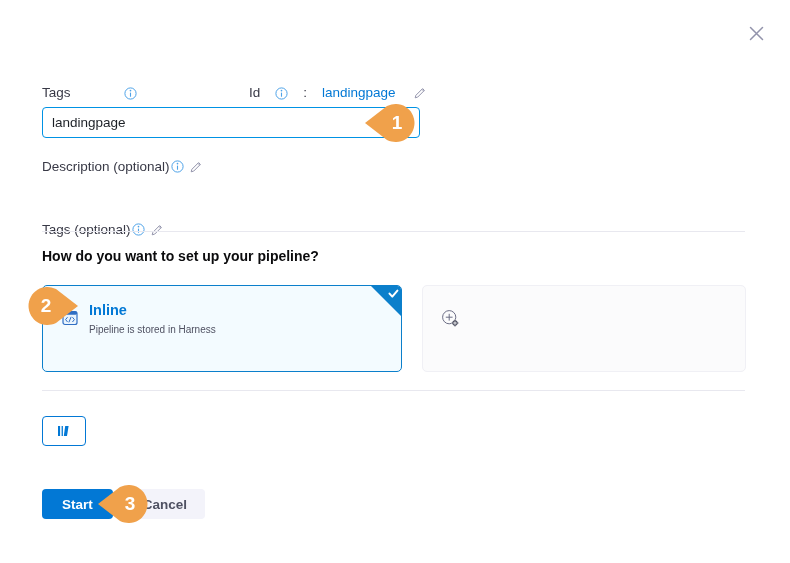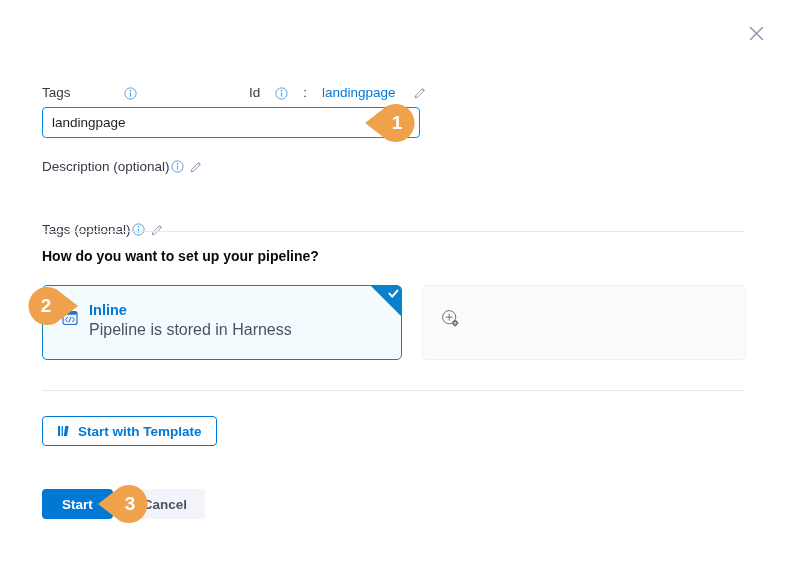--- a/index.html
+++ b/index.html
@@ -150,21 +150,21 @@
   .cards {
     position: absolute;
     left: 42px;
     top: 285px;
     width: 704px;
     height: 75px;
   }
   .card {
     position: absolute;
     top: 0;
-    height: 75px;
+    height: 87px;
     box-sizing: border-box;
     border-radius: 5px;
     cursor: pointer;
     overflow: hidden;
   }
   .card-inline {
     left: 0;
     width: 360px;
     background: #f3fbff;
     border: 1px solid #0b7fcb;
@@ -185,21 +185,21 @@
   .card-icon svg { display: block; }
   .card-texts { display: flex; flex-direction: column; gap: 1px; }
   .card-title {
     font-size: 14.5px;
     font-weight: bold;
     line-height: 19px;
   }
   .card-inline .card-title { color: #0278d5; }
   .card-remote .card-title { color: #0b0b0d; }
   .card-sub {
-    font-size: 16px;
+    font-size: 10px;
     color: #4f5162;
     line-height: 18px;
   }
   .check-corner {
     position: absolute;
     right: 0; top: 0;
     width: 30px;
     height: 30px;
   }
   .check-corner svg { display: block; }
@@ -410,21 +410,20 @@
   <div class="divider divider-2"></div>
 
   <button class="tpl-btn">
     <span class="tpl-icon">
       <svg width="14" height="14" viewBox="0 0 14 14">
         <rect x="1" y="2" width="2.1" height="10" fill="#0278d5"></rect>
         <rect x="4.6" y="2" width="1.3" height="10" fill="#0278d5"></rect>
         <path d="M8.2 2 L11.6 2 L10 12 L6.8 12 Z" fill="#0278d5"></path>
       </svg>
     </span>
-    <span>Start with Template</span>
   </button>
 
   <div class="footer">
     <button class="btn-start">Start</button>
     <button class="btn-cancel">Cancel</button>
   </div>
 
   <div class="badge badge-left badge-1">
     <svg width="56" height="40" viewBox="0 0 56 40">
       <path d="M0 20 L22 3 A19 19 0 1 1 22 37 Z" fill="#f0a14b"></path>

